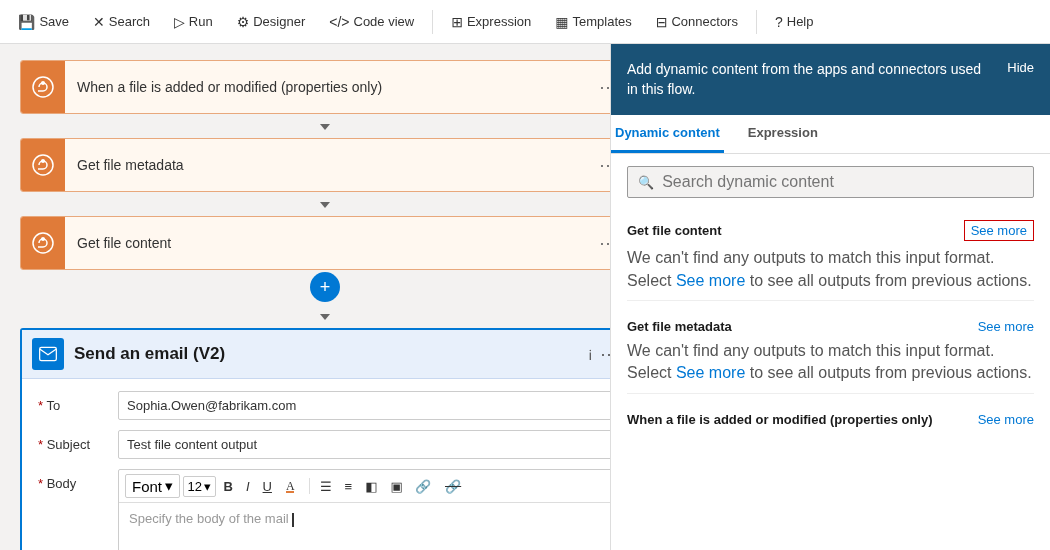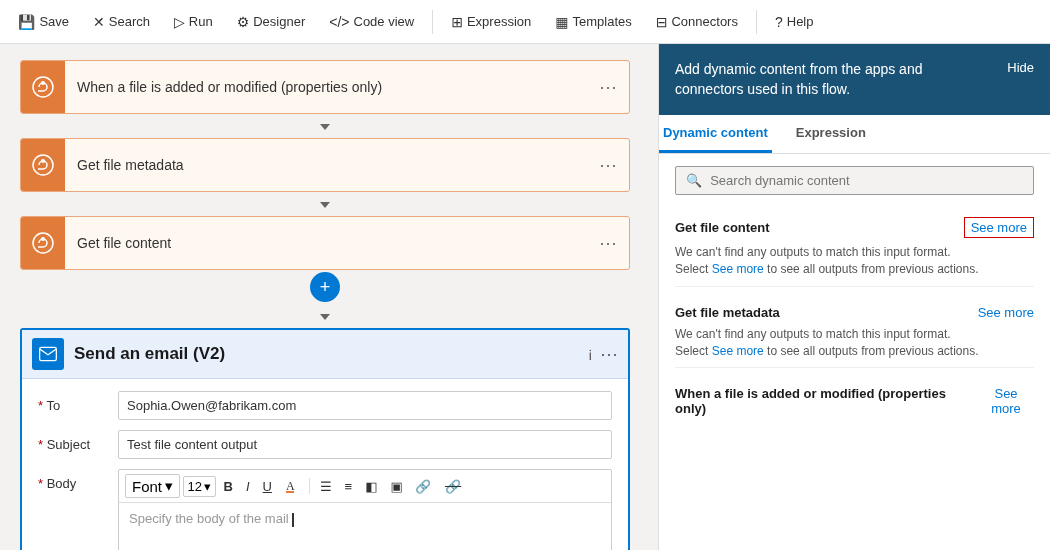--- a/index.html
+++ b/index.html
@@ -124,21 +124,21 @@
       color: white; font-size: 18px; margin: 0 auto;
       position: relative; z-index: 1;
     }
     .add-step-container {
       display: flex; justify-content: center; align-items: center;
       height: 30px; margin: 2px 0; width: 610px;
     }
 
     
     .right-panel {
-      width: 392px; background: #fff; border-left: 1px solid #ddd;
+      width: 440px; background: #fff; border-left: 1px solid #ddd;
       display: flex; flex-direction: column; overflow: hidden;
     }
     .panel-header {
       background: #1a5276; color: white; padding: 16px;
       display: flex; align-items: flex-start; justify-content: space-between;
     }
     .panel-header-text { font-size: 14px; line-height: 1.4; flex: 1; }
     .hide-btn { color: white; background: transparent; border: none; cursor: pointer; font-size: 13px; white-space: nowrap; padding-left: 16px; }
 
     .panel-tabs {
@@ -152,40 +152,40 @@
     }
     .panel-tab.active { color: #0078d4; border-bottom-color: #0078d4; }
 
     .search-box {
       margin: 12px 16px; display: flex; align-items: center;
       border: 1px solid #999; border-radius: 2px; padding: 6px 10px;
       background: #f3f2f1;
     }
     .search-icon { color: #666; margin-right: 8px; font-size: 13px; }
     .search-input {
-      border: none; background: transparent; flex: 1; font-size: 13px; color: #404040;
+      border: none; background: transparent; flex: 1; font-size: 16px; color: #404040;
       outline: none;
     }
 
     .panel-content { flex: 1; overflow-y: auto; padding: 0 16px 16px; }
 
     .section-header {
       display: flex; align-items: center; justify-content: space-between;
       padding: 10px 0 6px; font-size: 13px;
     }
     .section-title { font-weight: 700; color: #1a1a1a; }
     .see-more-btn {
       color: #0078d4; background: transparent; border: 1px solid #c00;
       cursor: pointer; font-size: 13px; padding: 2px 6px;
     }
     .see-more-plain {
       color: #0078d4; background: transparent; border: none;
       cursor: pointer; font-size: 13px;
     }
-    .section-desc { font-size: 12px; color: #555; line-height: 1.4; margin-bottom: 2px; }
+    .section-desc { font-size: 16px; color: #555; line-height: 1.4; margin-bottom: 2px; }
     .section-desc a { color: #0078d4; cursor: pointer; text-decoration: none; }
     .section-divider { border: none; border-top: 1px solid #eee; margin: 8px 0; }
   </style>
 </head>
 <body>
 
 <div class="toolbar">
   <button class="toolbar-btn">
     <span class="icon">💾</span>
     <span>Save</span>

